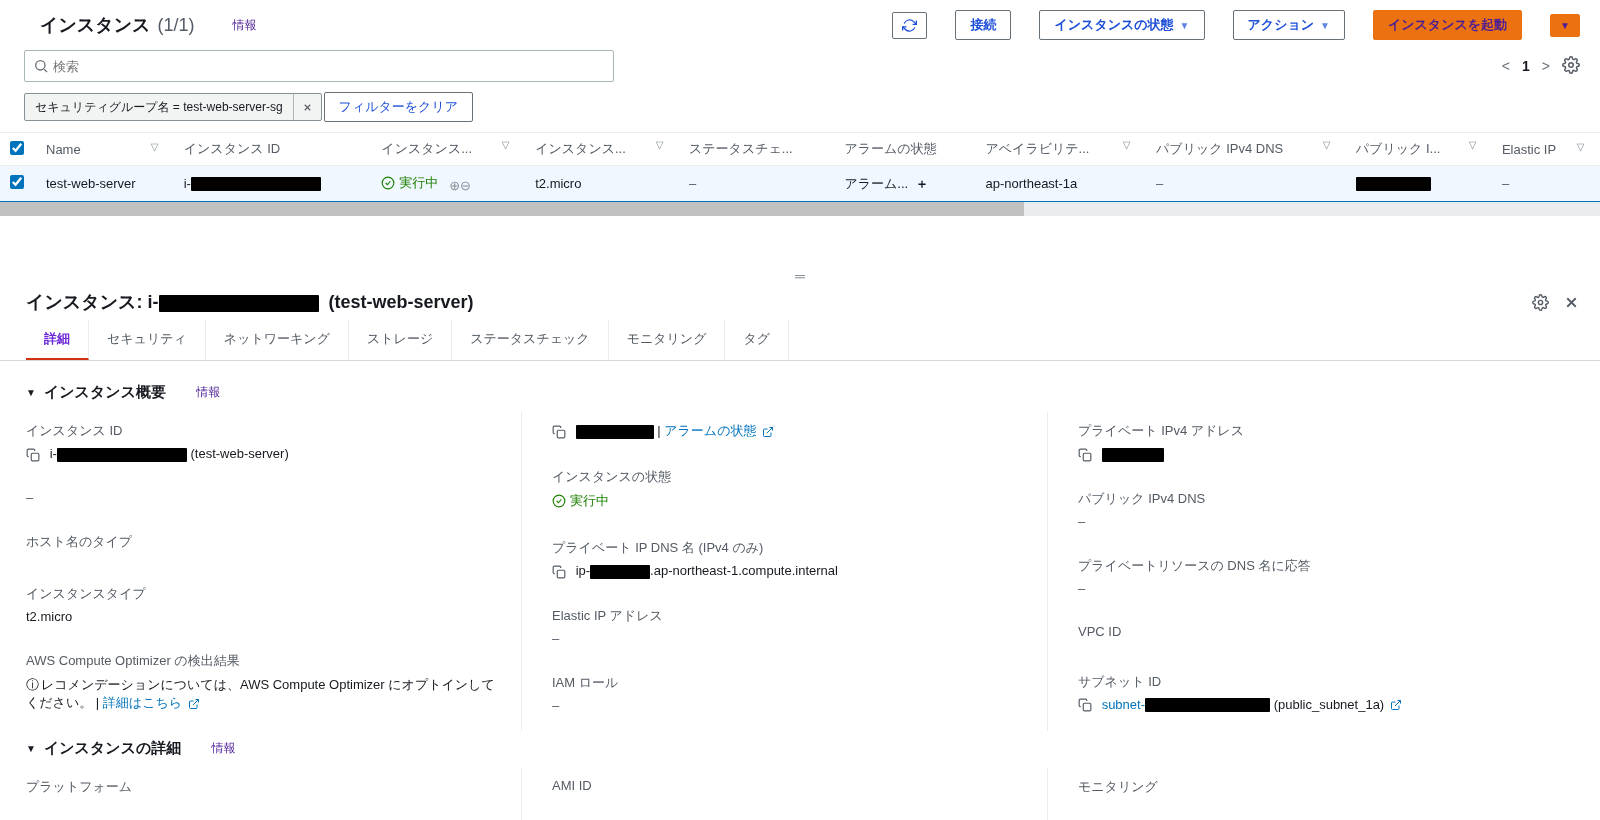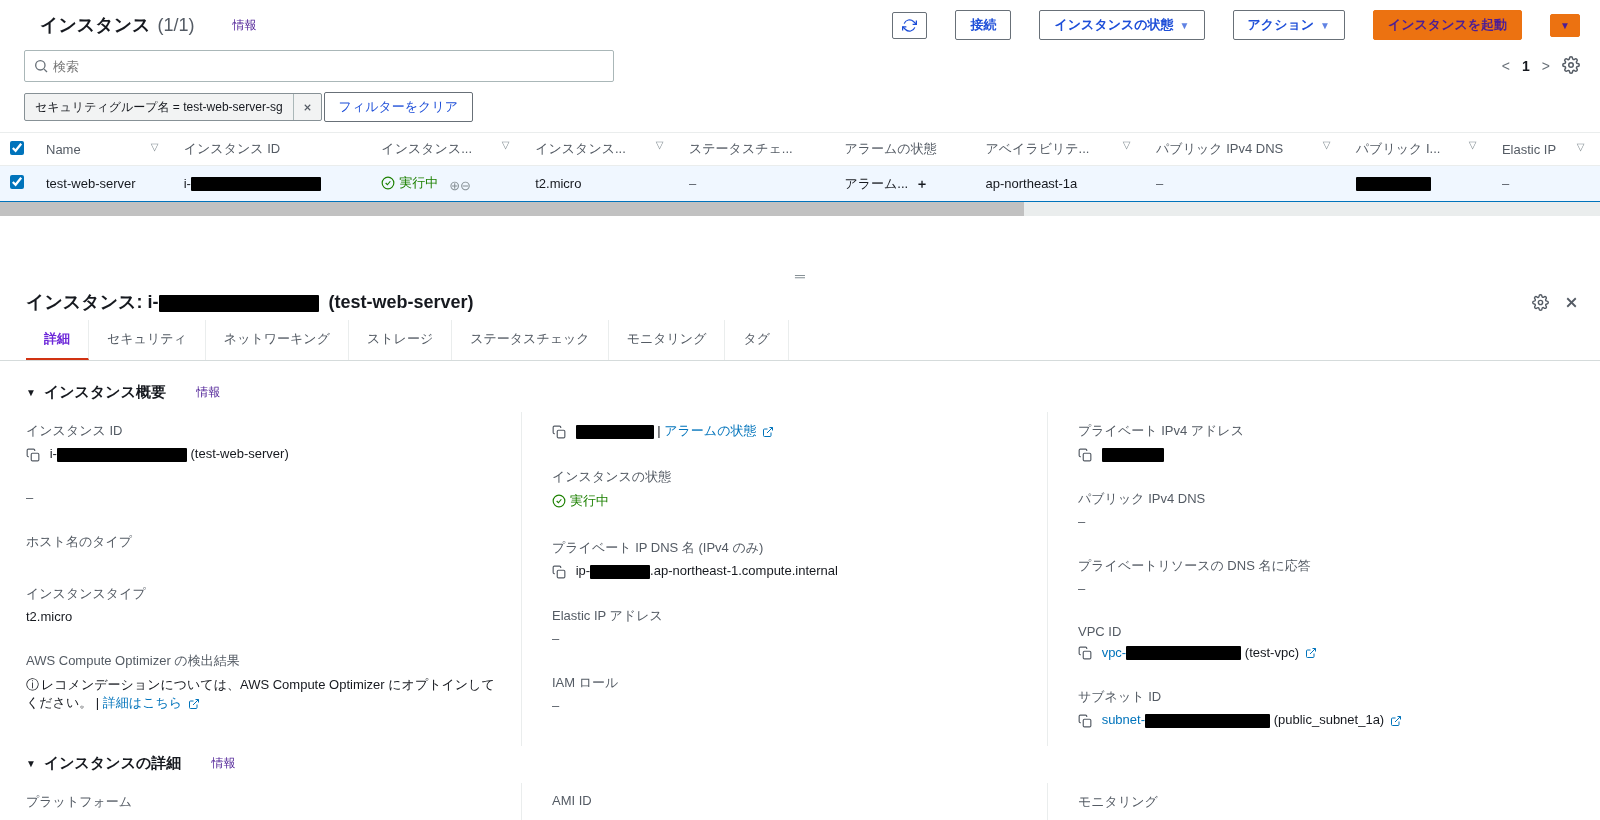--- a/index.html
+++ b/index.html
@@ -321,31 +321,20 @@
       <div class="field">
         <div class="field-label">パブリック IPv4 DNS</div>
         <div class="field-value dash">–</div>
       </div>
       <div class="field">
         <div class="field-label">プライベートリソースの DNS 名に応答</div>
         <div class="field-value dash">–</div>
       </div>
       <div class="field">
         <div class="field-label">VPC ID</div>
-        <div class="field-value">
-          <span class="copy-icon">
-              <svg viewBox="0 0 24 24" fill="none" stroke="currentColor" stroke-width="2">
-                <rect x="9" y="9" width="13" height="13" rx="2"></rect>
-                <path d="M5 15H4a2 2 0 01-2-2V4a2 2 0 012-2h9a2 2 0 012 2v1"></path>
-              </svg>
-            </span>
-          <a><span>vpc-</span><span class="redact" style="width:115px"></span></a> <span>(test-vpc)</span> <svg class="ext-icon" viewBox="0 0 24 24" fill="none" stroke="#0073bb" stroke-width="2">
-              <path d="M18 13v6a2 2 0 01-2 2H5a2 2 0 01-2-2V8a2 2 0 012-2h6M15 3h6v6M10 14L21 3"></path>
-            </svg>
-        </div>
       </div>
       <div class="field">
         <div class="field-label">サブネット ID</div>
         <div class="field-value">
           <span class="copy-icon">
               <svg viewBox="0 0 24 24" fill="none" stroke="currentColor" stroke-width="2">
                 <rect x="9" y="9" width="13" height="13" rx="2"></rect>
                 <path d="M5 15H4a2 2 0 01-2-2V4a2 2 0 012-2h9a2 2 0 012 2v1"></path>
               </svg>
             </span>

